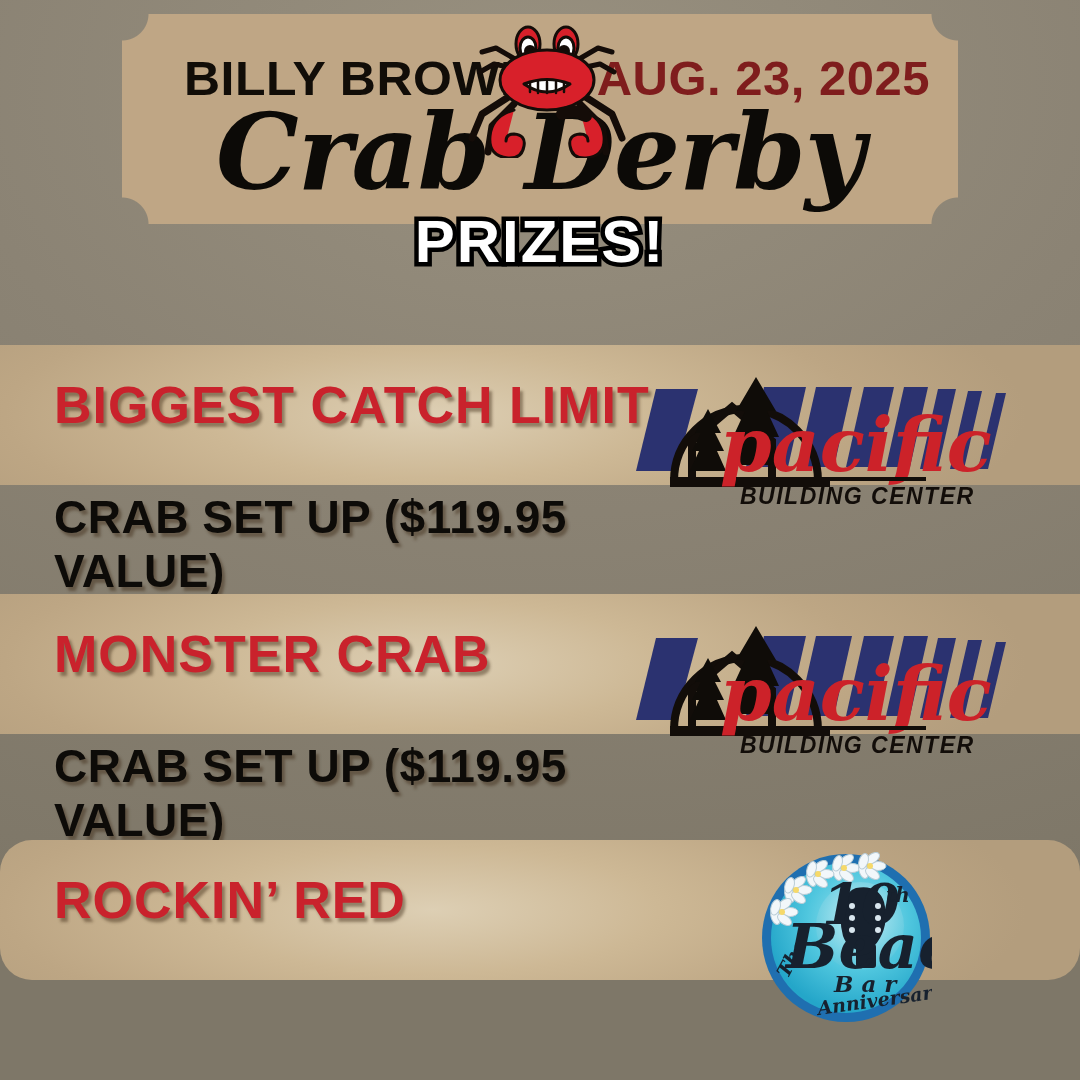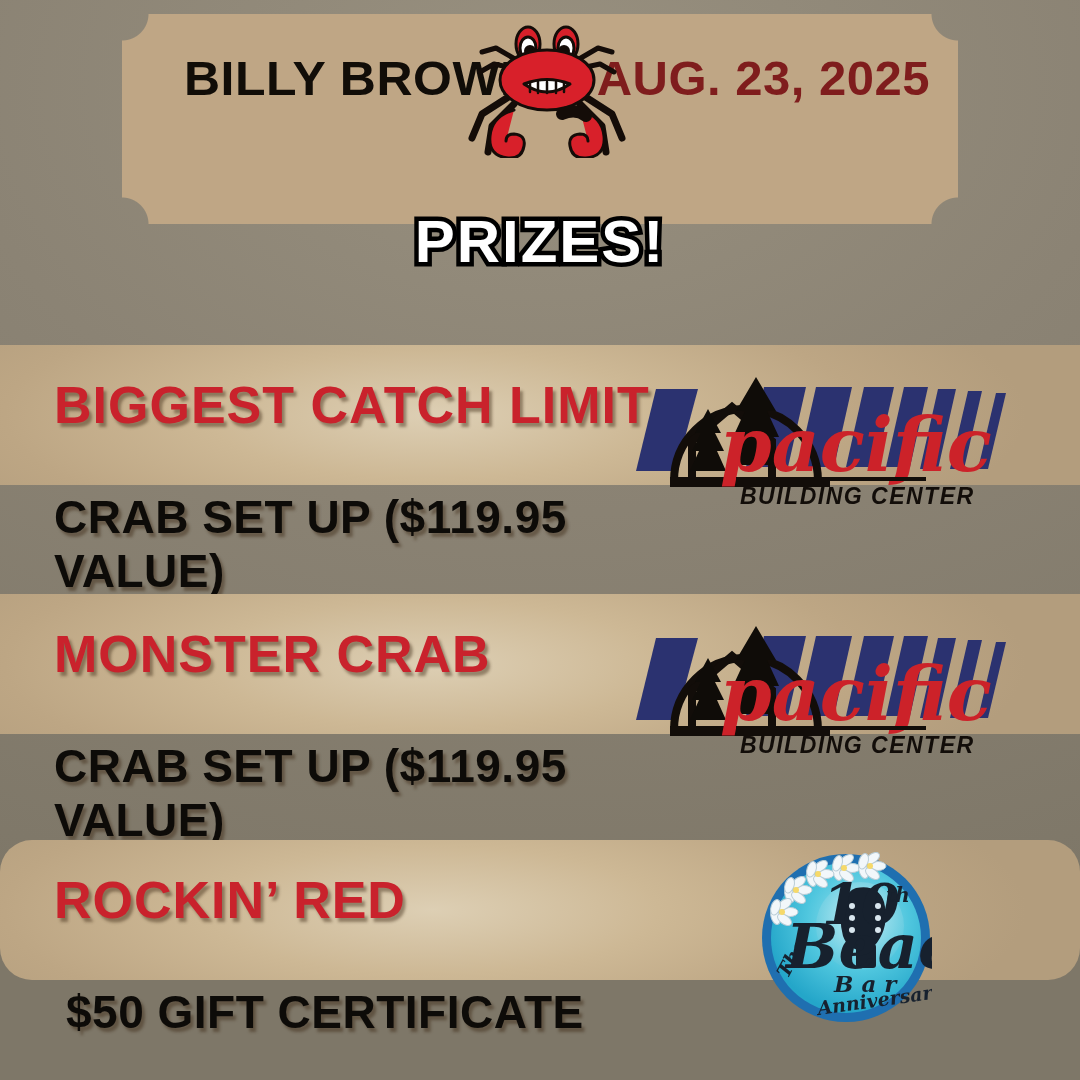--- a/index.html
+++ b/index.html
@@ -106,20 +106,21 @@
 
 <div id="poster">
 
   <div class="ticket">
 
     <div class="line1">
       <div class="host">BILLY BROWN</div>
       <div class="date">AUG. 23, 2025</div>
     </div>
 
+    <div class="script">Crab Derby</div>
   </div>
 
   <svg class="crab" viewBox="0 0 170 140">
     <g stroke="#140c08" stroke-width="3" stroke-linejoin="round" stroke-linecap="round">
 
       <path d="M48 78 L20 96 L10 120" fill="none" stroke-width="7"></path>
       <path d="M52 86 L30 108 L26 134" fill="none" stroke-width="7"></path>
       <path d="M122 78 L150 96 L160 120" fill="none" stroke-width="7"></path>
       <path d="M118 86 L140 108 L144 134" fill="none" stroke-width="7"></path>
 
@@ -213,21 +214,20 @@
         <text x="84" y="112" font-family="&quot;DejaVu Serif&quot;, serif" font-style="italic" font-weight="bold" font-size="74" fill="#cc2229">pacific</text>
         <rect x="100" y="118" width="190" height="4" fill="#120d09"></rect>
         <text x="104" y="145" font-family="&quot;Liberation Sans&quot;, sans-serif" font-style="italic" font-weight="bold" font-size="23" letter-spacing="1.5" fill="#120d09">BUILDING CENTER</text>
       </svg>
     </div>
   </div>
 
   <div class="band r3">
     <div class="txt">
       <div class="ptitle">ROCKIN’ RED</div>
-      <div class="pdesc">$50 GIFT CERTIFICATE</div>
     </div>
     <div class="logo-slot">
       <svg class="bb" viewBox="0 0 172 172">
         <defs>
           <radialGradient id="bbg" cx="58%" cy="38%" r="62%">
             <stop offset="0%" stop-color="#9fe4ef"></stop>
             <stop offset="55%" stop-color="#4fc6de"></stop>
             <stop offset="100%" stop-color="#24a6c9"></stop>
           </radialGradient>
           <radialGradient id="diskg" cx="50%" cy="40%" r="60%">

